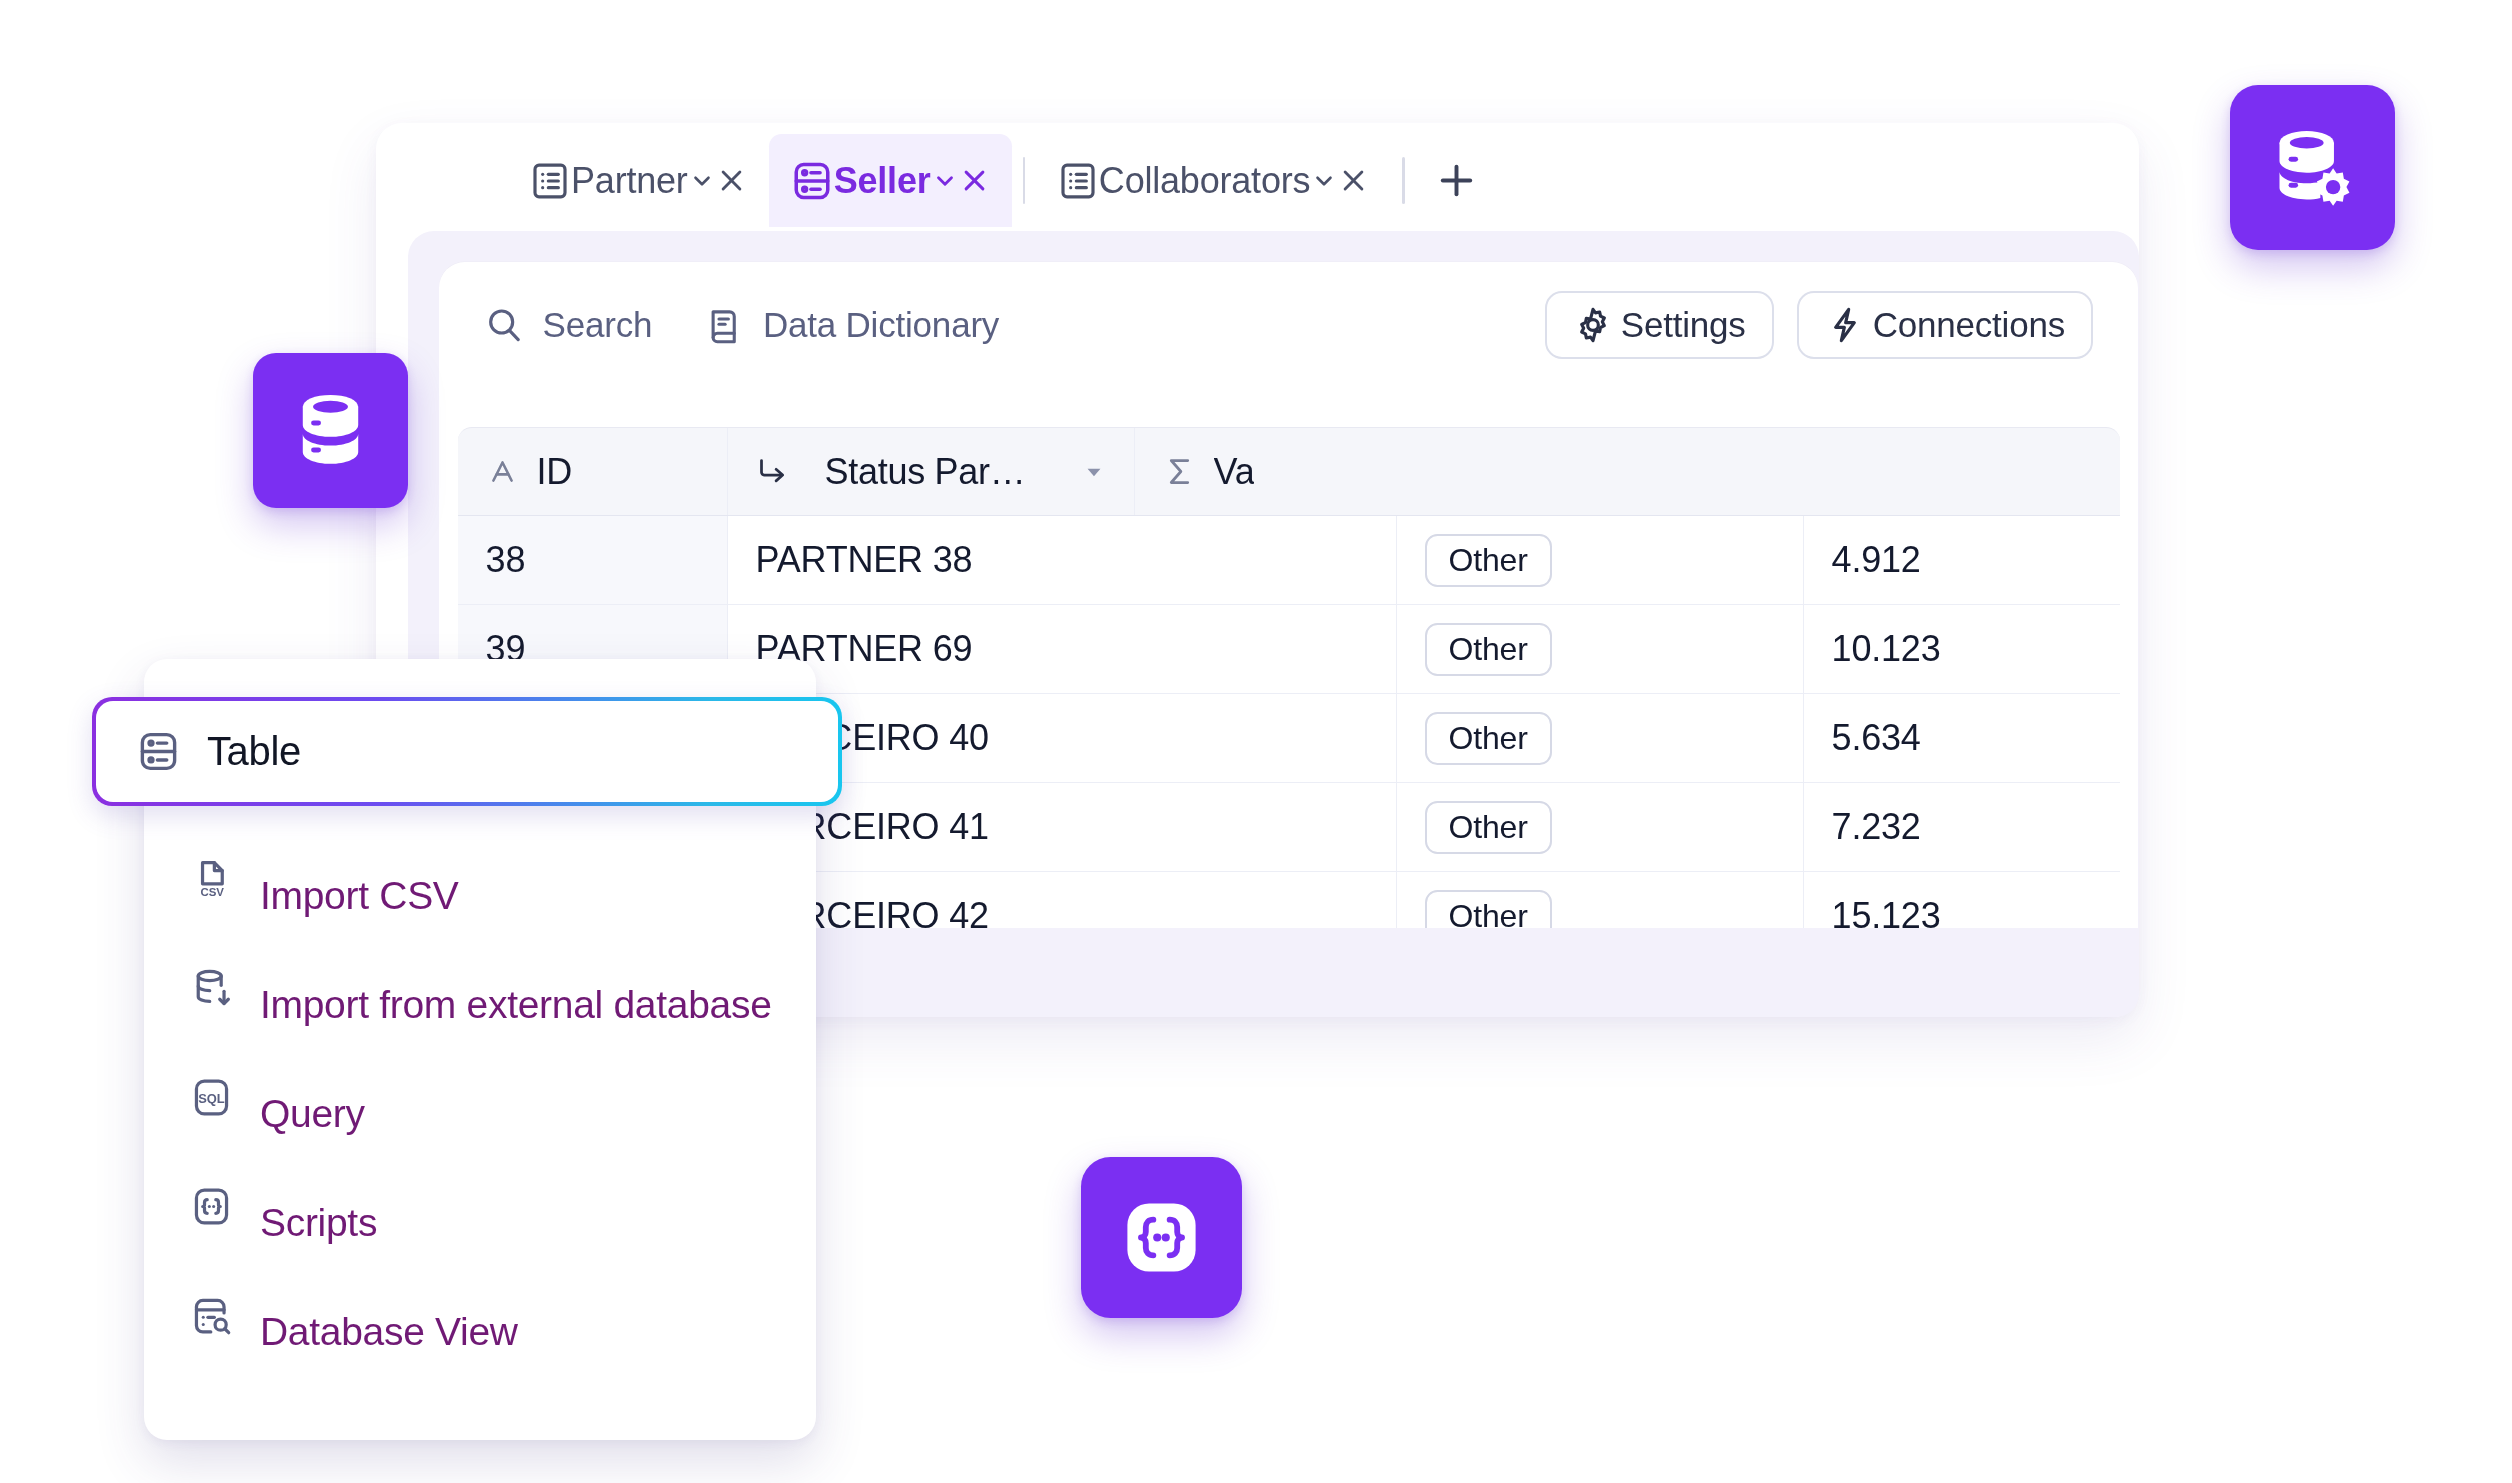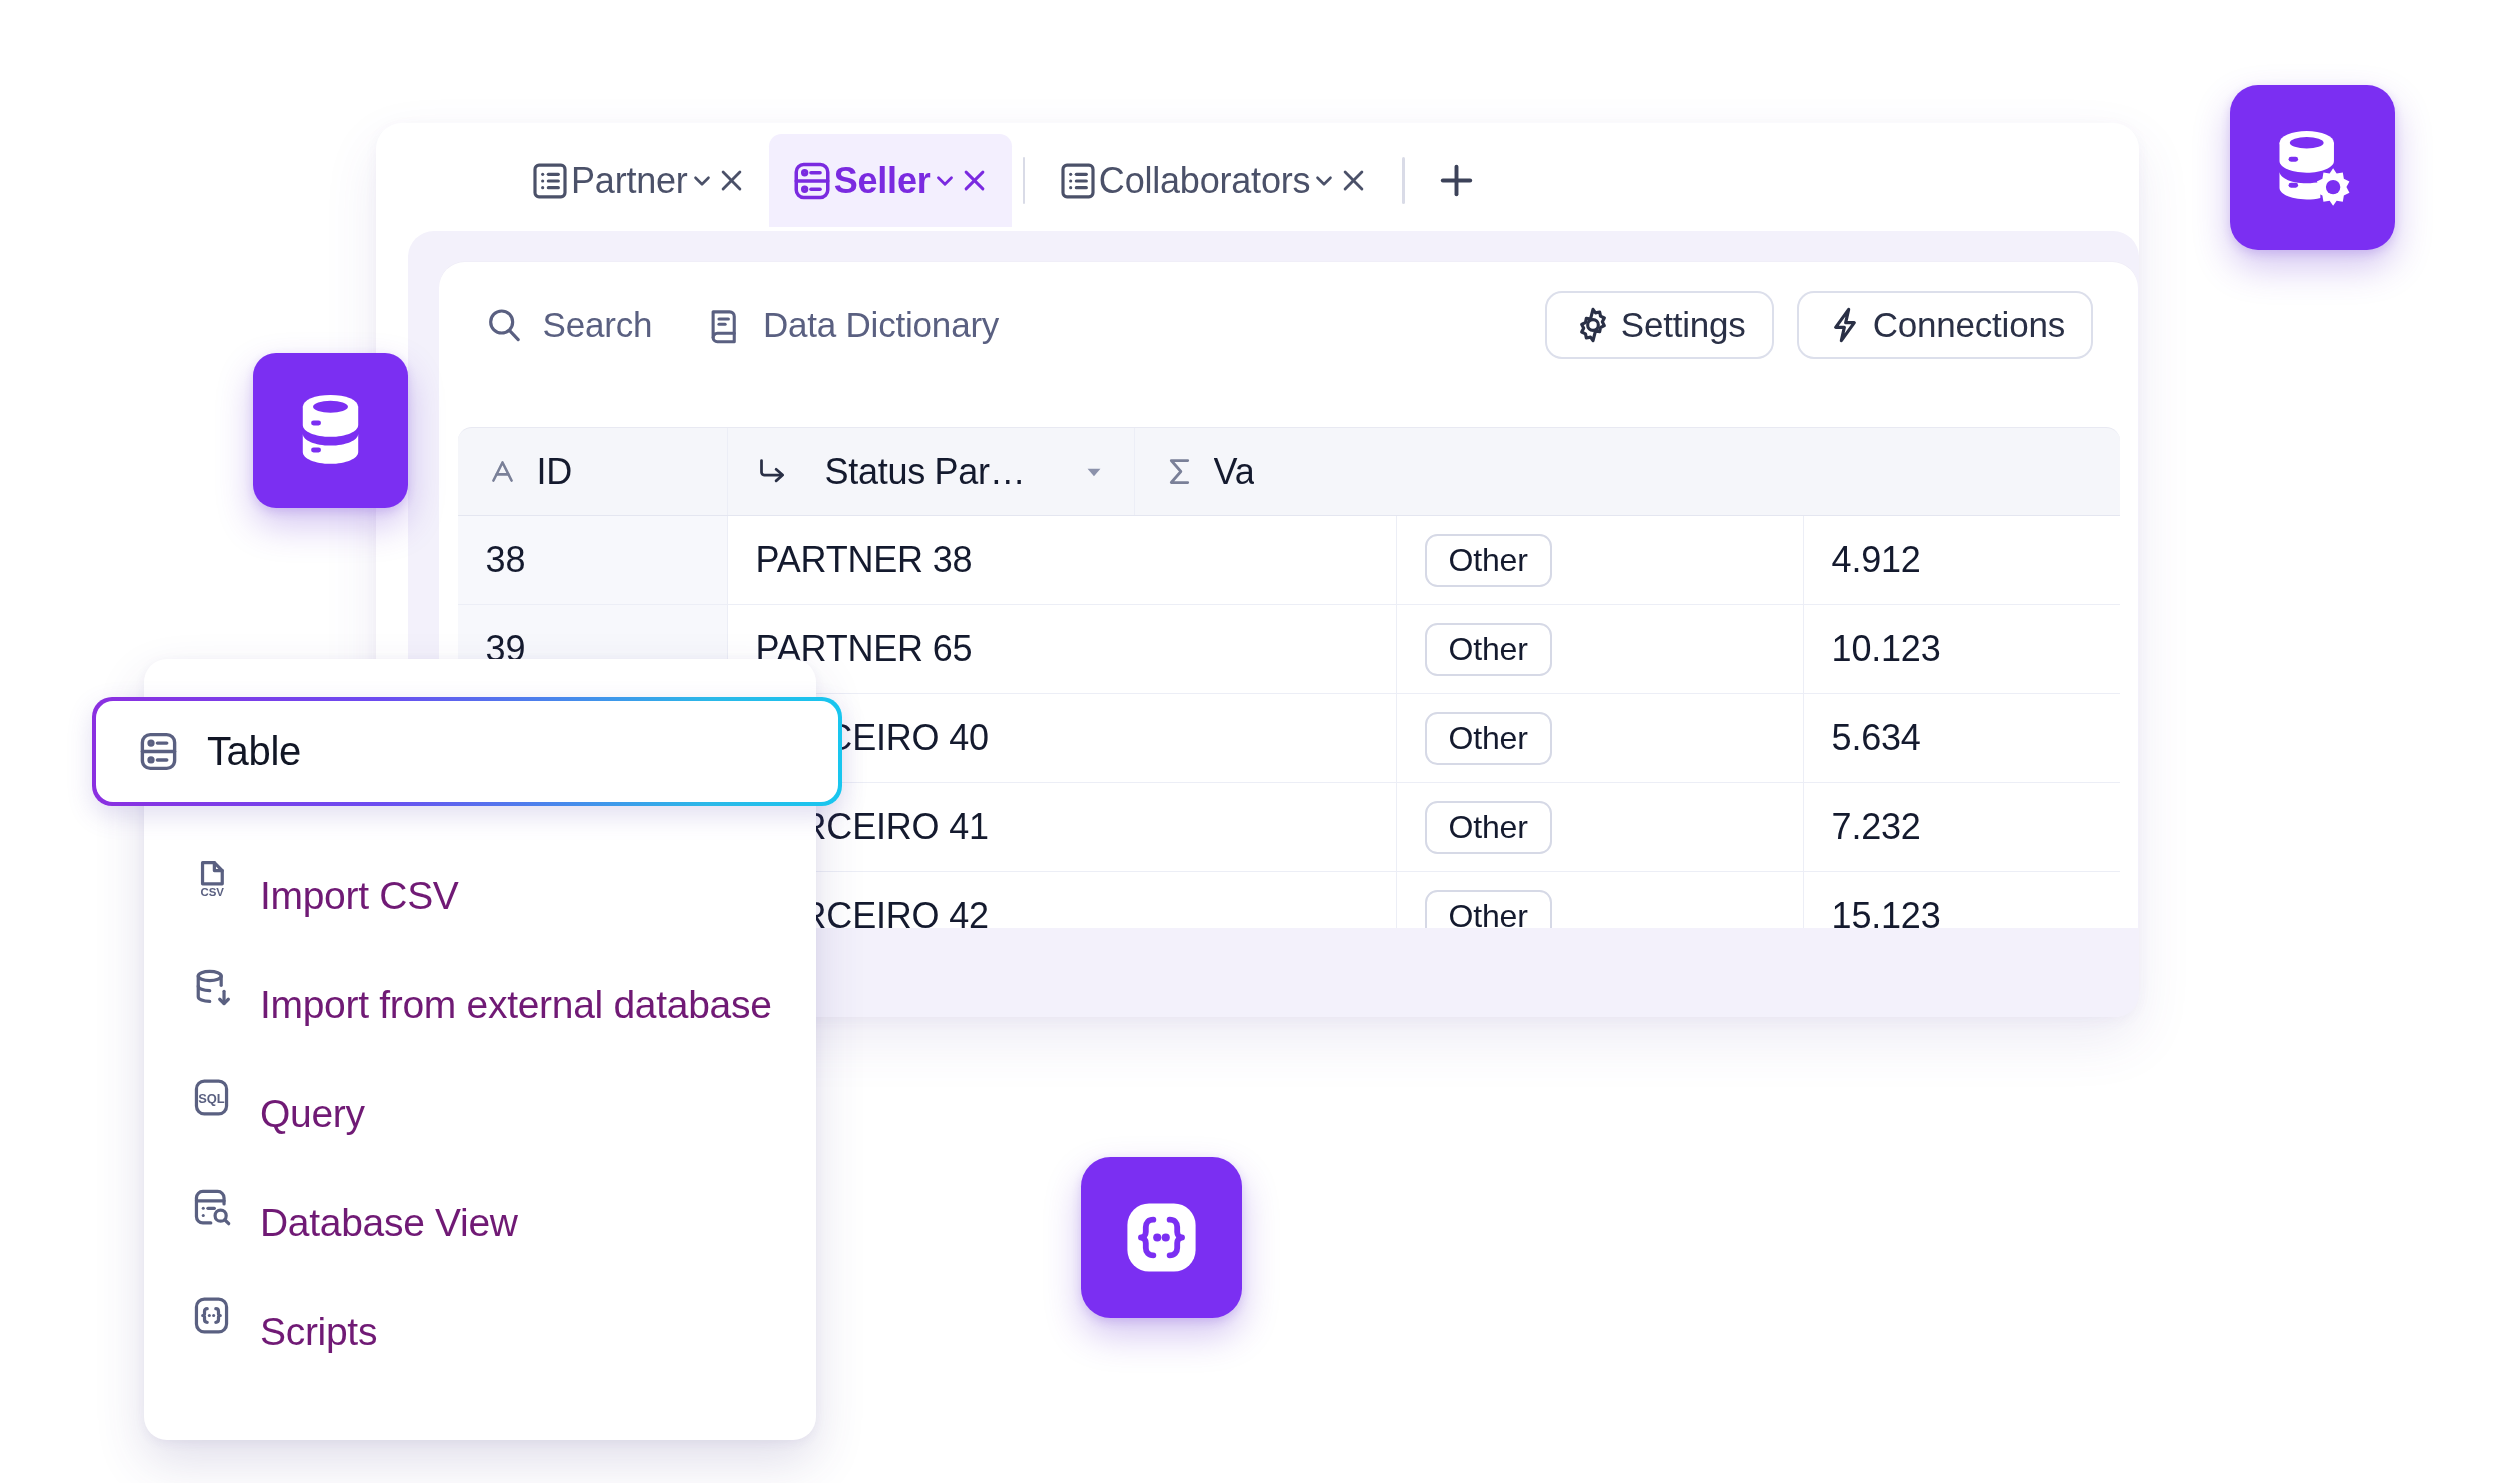--- a/index.html
+++ b/index.html
@@ -535,21 +535,21 @@
           <div class="cell col-val">
               <span class="cell-text">4.912</span>
             </div>
         </div>
 
         <div class="body-row">
           <div class="cell col-id">
               <span class="cell-text">39</span>
             </div>
           <div class="cell col-desc">
-              <span class="cell-text">PARTNER 65</span>
+              <span class="cell-text">PARTNER 69</span>
             </div>
           <div class="cell col-stat">
               <span class="badge">Other</span>
             </div>
           <div class="cell col-val">
               <span class="cell-text">10.123</span>
             </div>
         </div>
 
         <div class="body-row">
@@ -630,49 +630,49 @@
       </div>
 
       <div class="menu-item">
         <span class="mi-icon">
           <svg width="43" height="43" viewBox="0 0 24 24" fill="none" stroke="#5a6081" stroke-width="1.8" stroke-linejoin="round">
             <rect x="3.6" y="2.8" width="16.8" height="18.4" rx="4.4"></rect>
             <text x="12" y="15" font-size="7.2" fill="#5a6081" stroke="none" text-anchor="middle" font-family="Liberation Sans, sans-serif" font-weight="700">SQL</text>
           </svg>
         </span>
         <span class="mi-label">Query</span>
+      </div>
+
+      <div class="menu-item">
+        <span class="mi-icon">
+          <svg width="43" height="43" viewBox="0 0 24 24" fill="none" stroke="#5a6081" stroke-width="1.8" stroke-linecap="round" stroke-linejoin="round">
+            <rect x="3.6" y="2.8" width="16.8" height="18.4" rx="4.4"></rect>
+            <path d="M9.6 8.2c-1 0-1.5.6-1.5 1.5v1.3c0 .6-.4 1-1 1 .6 0 1 .4 1 1v1.3c0 .9.5 1.5 1.5 1.5"></path>
+            <path d="M14.4 8.2c1 0 1.5.6 1.5 1.5v1.3c0 .6.4 1 1 1-.6 0-1 .4-1 1v1.3c0 .9-.5 1.5-1.5 1.5"></path>
+            <circle cx="10.8" cy="12" r="0.85" fill="#5a6081" stroke="none"></circle>
+            <circle cx="13.2" cy="12" r="0.85" fill="#5a6081" stroke="none"></circle>
+          </svg>
+        </span>
+        <span class="mi-label">Scripts</span>
       </div>
 
       <div class="menu-item">
         <span class="mi-icon">
           <svg width="43" height="43" viewBox="0 0 24 24" fill="none" stroke="#5a6081" stroke-width="1.8" stroke-linecap="round" stroke-linejoin="round">
             <path d="M3.6 7.2a3.6 3.6 0 0 1 3.6-3.6h8.2a3.6 3.6 0 0 1 3.6 3.6v3.4"></path>
             <path d="M3.6 7.2v10.4a3.6 3.6 0 0 0 3.6 3.6h4.4"></path>
             <line x1="3.6" y1="8.8" x2="19" y2="8.8"></line>
             <circle cx="7.4" cy="13" r="0.85" fill="#5a6081" stroke="none"></circle>
             <line x1="10" y1="13" x2="13.6" y2="13"></line>
             <circle cx="7.4" cy="17" r="0.85" fill="#5a6081" stroke="none"></circle>
             <circle cx="17.1" cy="17.1" r="3.1"></circle>
             <line x1="19.4" y1="19.4" x2="21.6" y2="21.6"></line>
           </svg>
         </span>
         <span class="mi-label">Database View</span>
-      </div>
-
-      <div class="menu-item">
-        <span class="mi-icon">
-          <svg width="43" height="43" viewBox="0 0 24 24" fill="none" stroke="#5a6081" stroke-width="1.8" stroke-linecap="round" stroke-linejoin="round">
-            <rect x="3.6" y="2.8" width="16.8" height="18.4" rx="4.4"></rect>
-            <path d="M9.6 8.2c-1 0-1.5.6-1.5 1.5v1.3c0 .6-.4 1-1 1 .6 0 1 .4 1 1v1.3c0 .9.5 1.5 1.5 1.5"></path>
-            <path d="M14.4 8.2c1 0 1.5.6 1.5 1.5v1.3c0 .6.4 1 1 1-.6 0-1 .4-1 1v1.3c0 .9-.5 1.5-1.5 1.5"></path>
-            <circle cx="10.8" cy="12" r="0.85" fill="#5a6081" stroke="none"></circle>
-            <circle cx="13.2" cy="12" r="0.85" fill="#5a6081" stroke="none"></circle>
-          </svg>
-        </span>
-        <span class="mi-label">Scripts</span>
       </div>
 
     </div>
   </div>
 
   <div class="menu-highlight">
     <div class="menu-highlight-inner">
       <span class="mi-icon">
         <svg width="45" height="45" viewBox="0 0 24 24" fill="none" stroke="#5a6081" stroke-width="1.8" stroke-linecap="round" stroke-linejoin="round">
           <rect x="3.4" y="3" width="17.2" height="18" rx="4.2"></rect>

